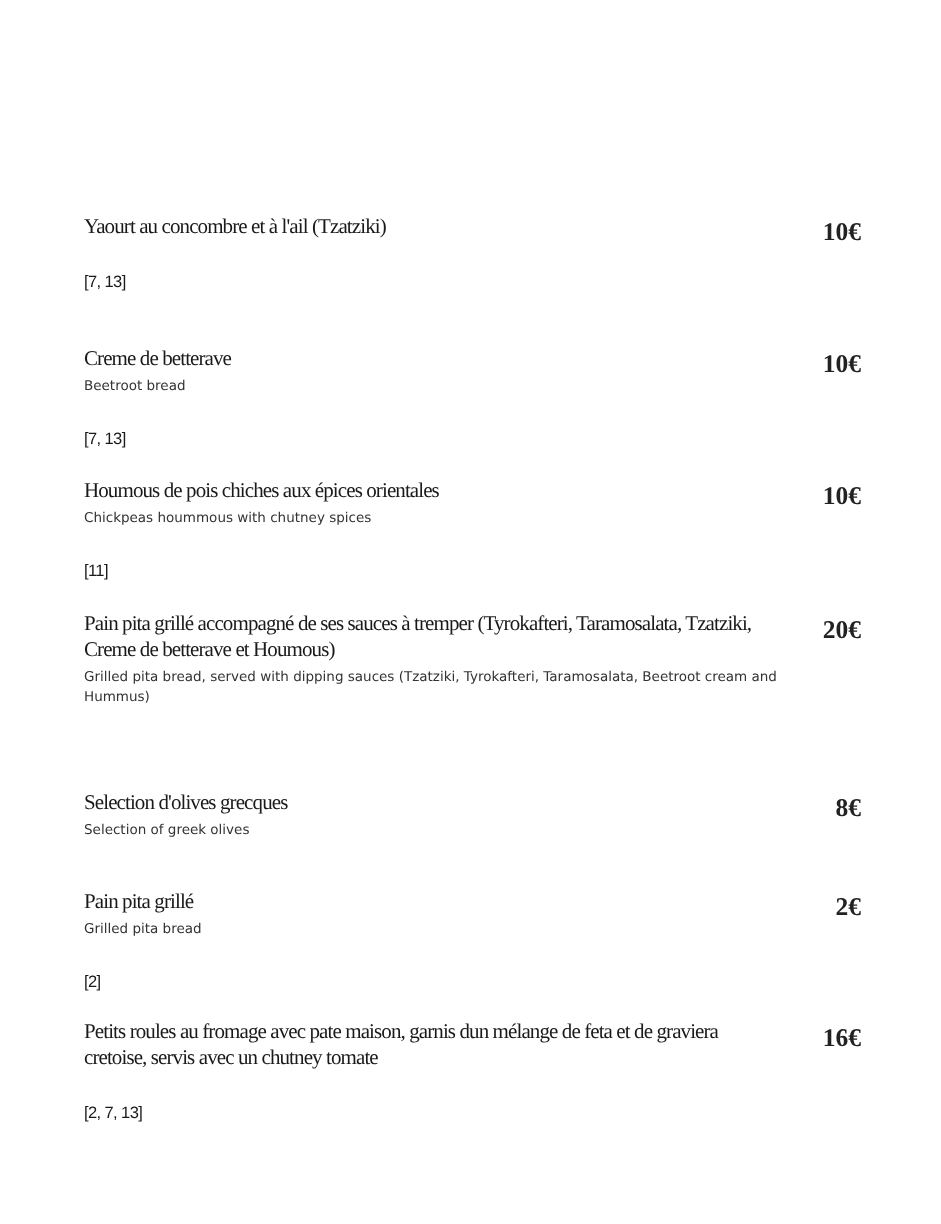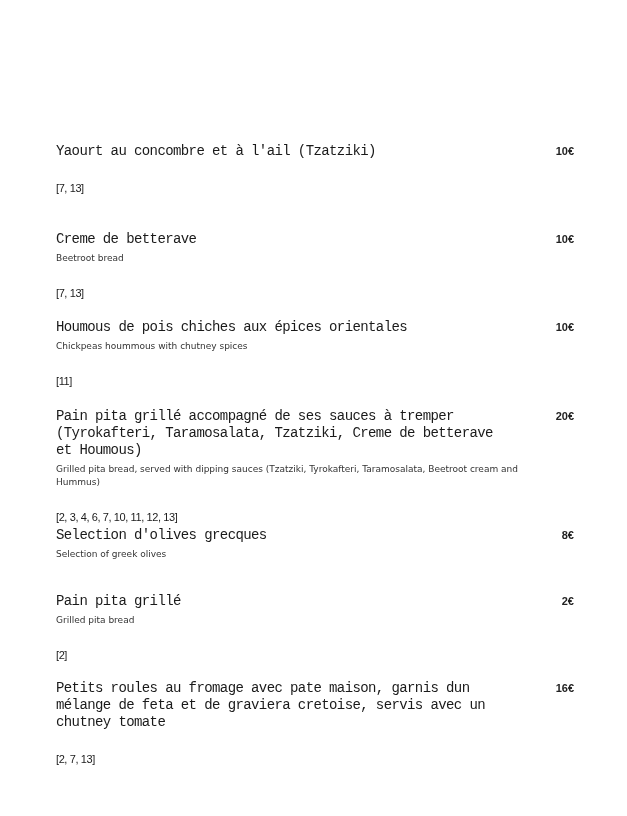--- a/index.html
+++ b/index.html
@@ -18,34 +18,34 @@
       position: absolute;
       left: 56px;
       top: 143px;
       width: 520px;
     }
     .item {
       position: relative;
       margin: 0;
     }
     .title {
-      font-family: Liberation Mono, monospace;
+      font-family: Liberation Serif, serif;
       font-size: 14px;
       line-height: 17px;
       letter-spacing: -0.6px;
       color: #1a1a1a;
       width: 460px;
       margin: 0;
     }
     .price {
       position: absolute;
       right: 2px;
       top: 2px;
-      font-family: Liberation Sans, sans-serif;
-      font-size: 11px;
+      font-family: Liberation Serif, serif;
+      font-size: 17px;
       font-weight: bold;
       color: #222222;
     }
     .desc {
       font-family: "DejaVu Sans", sans-serif;
       font-size: 9px;
       line-height: 13px;
       color: #333333;
       margin-top: 4px;
       width: 470px;
@@ -81,21 +81,20 @@
     <div class="title">Houmous de pois chiches aux épices orientales</div>
     <div class="price">10€</div>
     <div class="desc">Chickpeas hoummous with chutney spices</div>
     <div class="allergens">[11]</div>
   </div>
 
   <div class="item" style="height:119px;">
     <div class="title">Pain pita grillé accompagné de ses sauces à tremper (Tyrokafteri, Taramosalata, Tzatziki, Creme de betterave et Houmous)</div>
     <div class="price">20€</div>
     <div class="desc">Grilled pita bread, served with dipping sauces (Tzatziki, Tyrokafteri, Taramosalata, Beetroot cream and Hummus)</div>
-    <div class="allergens">[2, 3, 4, 6, 7, 10, 11, 12, 13]</div>
   </div>
 
   <div class="item" style="height:66px;">
     <div class="title">Selection d'olives grecques</div>
     <div class="price">8€</div>
     <div class="desc">Selection of greek olives</div>
   </div>
 
   <div class="item" style="height:87px;">
     <div class="title">Pain pita grillé</div>

